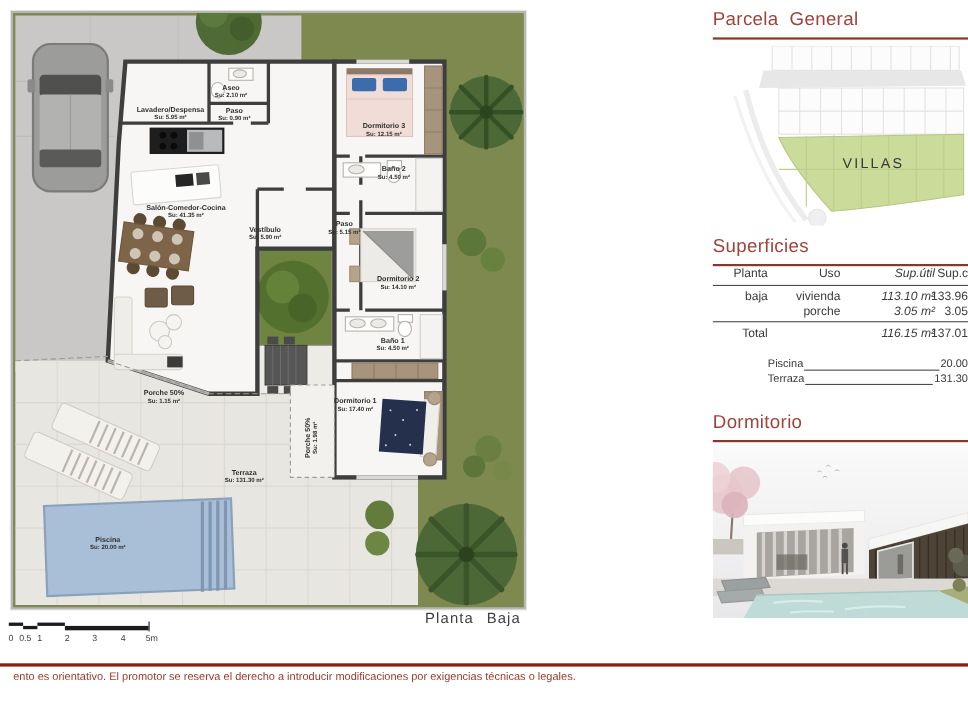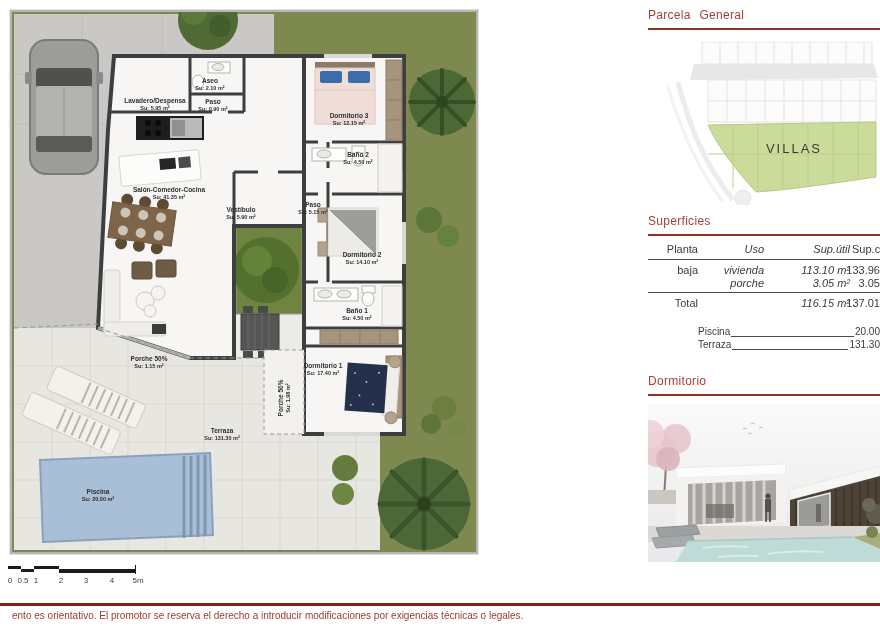--- a/index.html
+++ b/index.html
@@ -15,31 +15,31 @@
   .rlabel .rarea{display:block;font-size:5.5px;font-weight:bold;}
   .rlabel.vert{transform:translate(-50%,-50%) rotate(-90deg);}
   
   #scalebar{position:absolute;left:8px;top:566px;width:140px;height:24px;}
   #scalebar .seg{position:absolute;background:#1b1b1b;}
   #scalebar .tick{position:absolute;background:#1b1b1b;width:1px;height:9px;top:-1px;}
   #scalebar .slab{position:absolute;top:10px;transform:translateX(-50%);font-size:8px;color:#3c3c3c;}
   #planta-caption{position:absolute;left:350px;top:554px;width:160px;text-align:center;
                   font-size:13.5px;color:#3f3f3f;letter-spacing:1px;word-spacing:7px;}
   
-  .section-title{position:absolute;left:648px;width:232px;font-size:12px;color:#a0423a;
+  .section-title{position:absolute;left:648px;width:232px;font-size:17px;color:#a0423a;
                  word-spacing:5px;letter-spacing:.3px;padding-bottom:6px;
                  border-bottom:2px solid #8e3429;}
   #map-box{position:absolute;left:648px;top:42px;width:232px;height:163px;background:#fff;}
   #villas-label{position:absolute;left:794px;top:148px;transform:translate(-50%,-50%);
                 font-size:13px;color:#3a3a3a;letter-spacing:2px;}
   
   .trow{position:absolute;left:648px;width:250px;height:14px;font-size:11px;color:#3a3a3a;}
   .trow span{position:absolute;display:block;text-align:right;}
   .c1{left:0;width:50px;text-align:center;}
-  .c2{left:52px;width:64px;text-align:center;font-style:italic;}
+  .c2{left:52px;width:64px;text-align:center;}
   .c3{left:118px;width:84px;text-align:right;font-style:italic;}
   .c4{left:204px;width:28px;text-align:left;white-space:nowrap;}
   .c4r{left:152px;width:80px;text-align:right;}
   .tline{position:absolute;left:648px;width:232px;height:1px;background:#4a4a4a;}
   .exrow{position:absolute;left:698px;width:182px;display:flex;align-items:flex-end;
          font-size:10px;color:#3a3a3a;}
   .exrow .exline{flex:1;border-bottom:1px solid #4a4a4a;margin:0 1px;height:10px;}
   #persp-box{position:absolute;left:648px;top:404px;width:232px;height:158px;}
   
   #footer-line{position:absolute;left:0;top:603px;width:880px;height:3px;background:#8e1d12;}
@@ -332,20 +332,21 @@
     <div class="tick" style="left:127px"></div>
     <span class="slab" style="left:2px">0</span>
     <span class="slab" style="left:15px">0.5</span>
     <span class="slab" style="left:28px">1</span>
     <span class="slab" style="left:53px">2</span>
     <span class="slab" style="left:78px">3</span>
     <span class="slab" style="left:104px">4</span>
     <span class="slab" style="left:130px">5m</span>
   </div>
 
+  <div id="planta-caption">Planta  Baja</div>
 
   <div class="section-title" style="top:8px">Parcela  General</div>
 
   <div id="map-box">
     <svg width="232" height="163" viewBox="0 0 232 163">
       <rect width="232" height="163" fill="#ffffff"></rect>
       <g>
         <rect x="54" y="0" width="170" height="22" fill="#fcfcfc" stroke="#e2e2e2"></rect>
         <path d="M72,0 V22 M90,0 V22 M108,0 V22 M126,0 V22 M144,0 V22 M162,0 V22 M180,0 V22 M198,0 V22 M216,0 V22" stroke="#e2e2e2"></path>
       </g>

